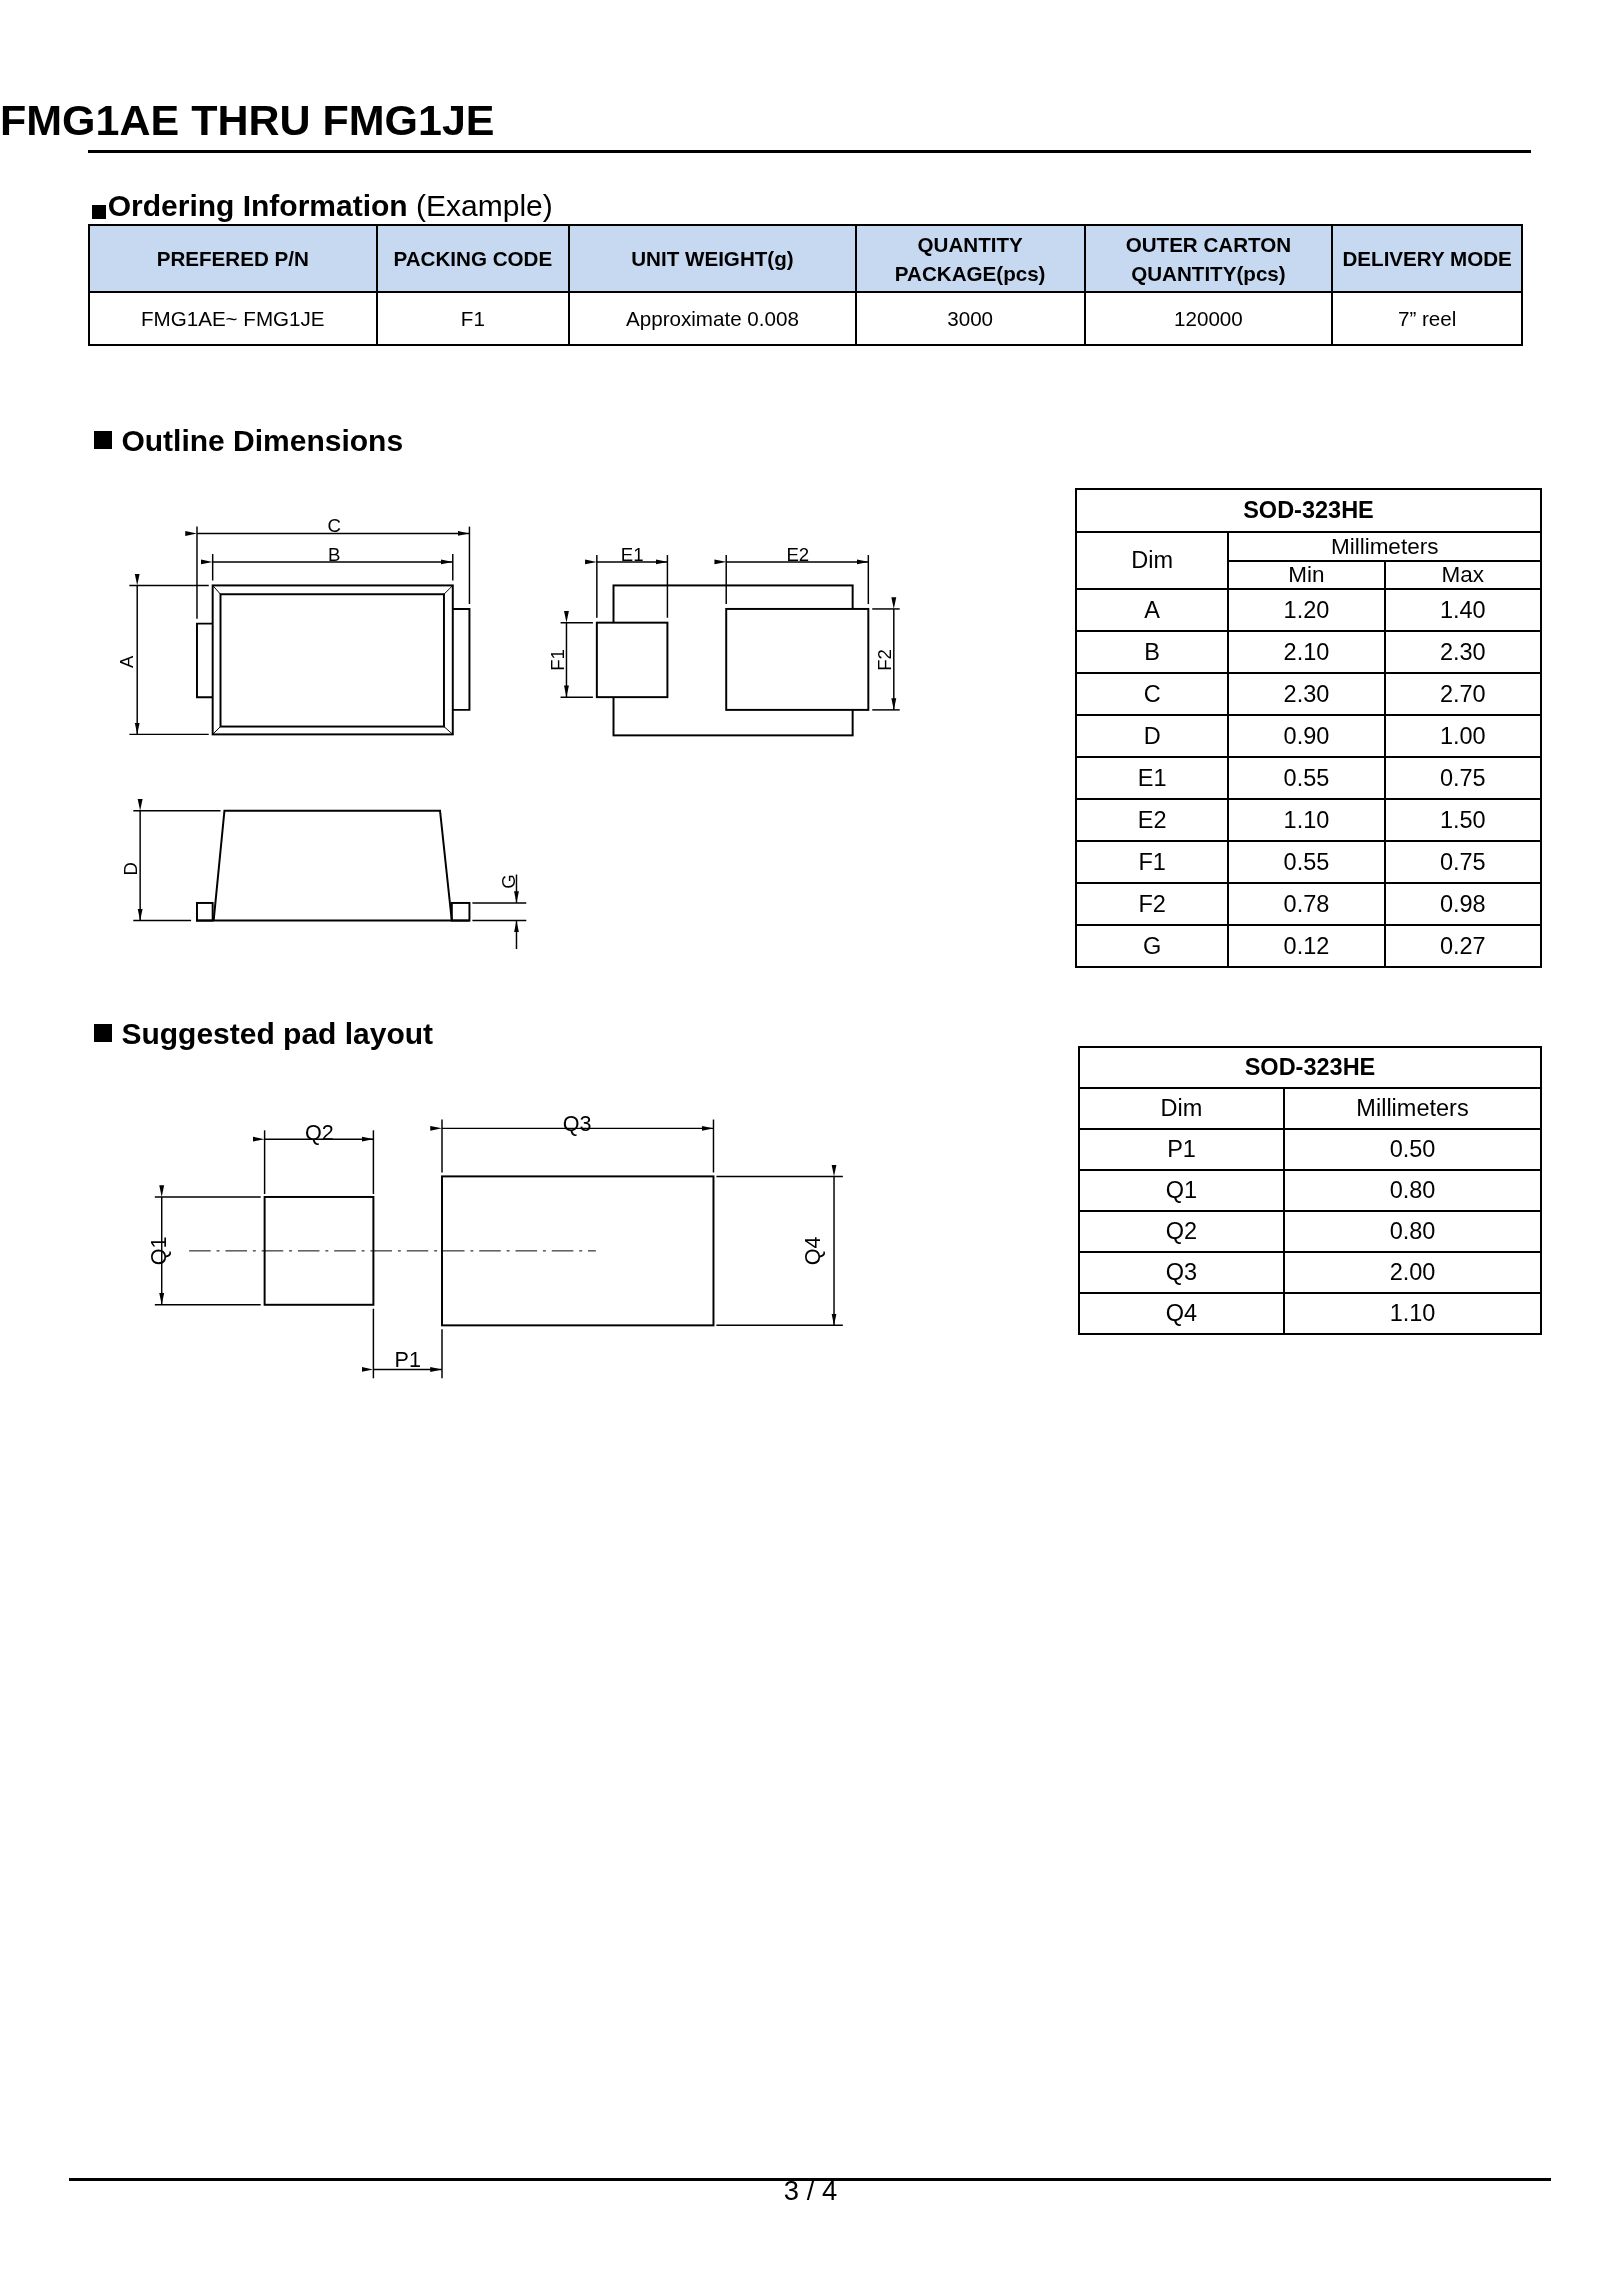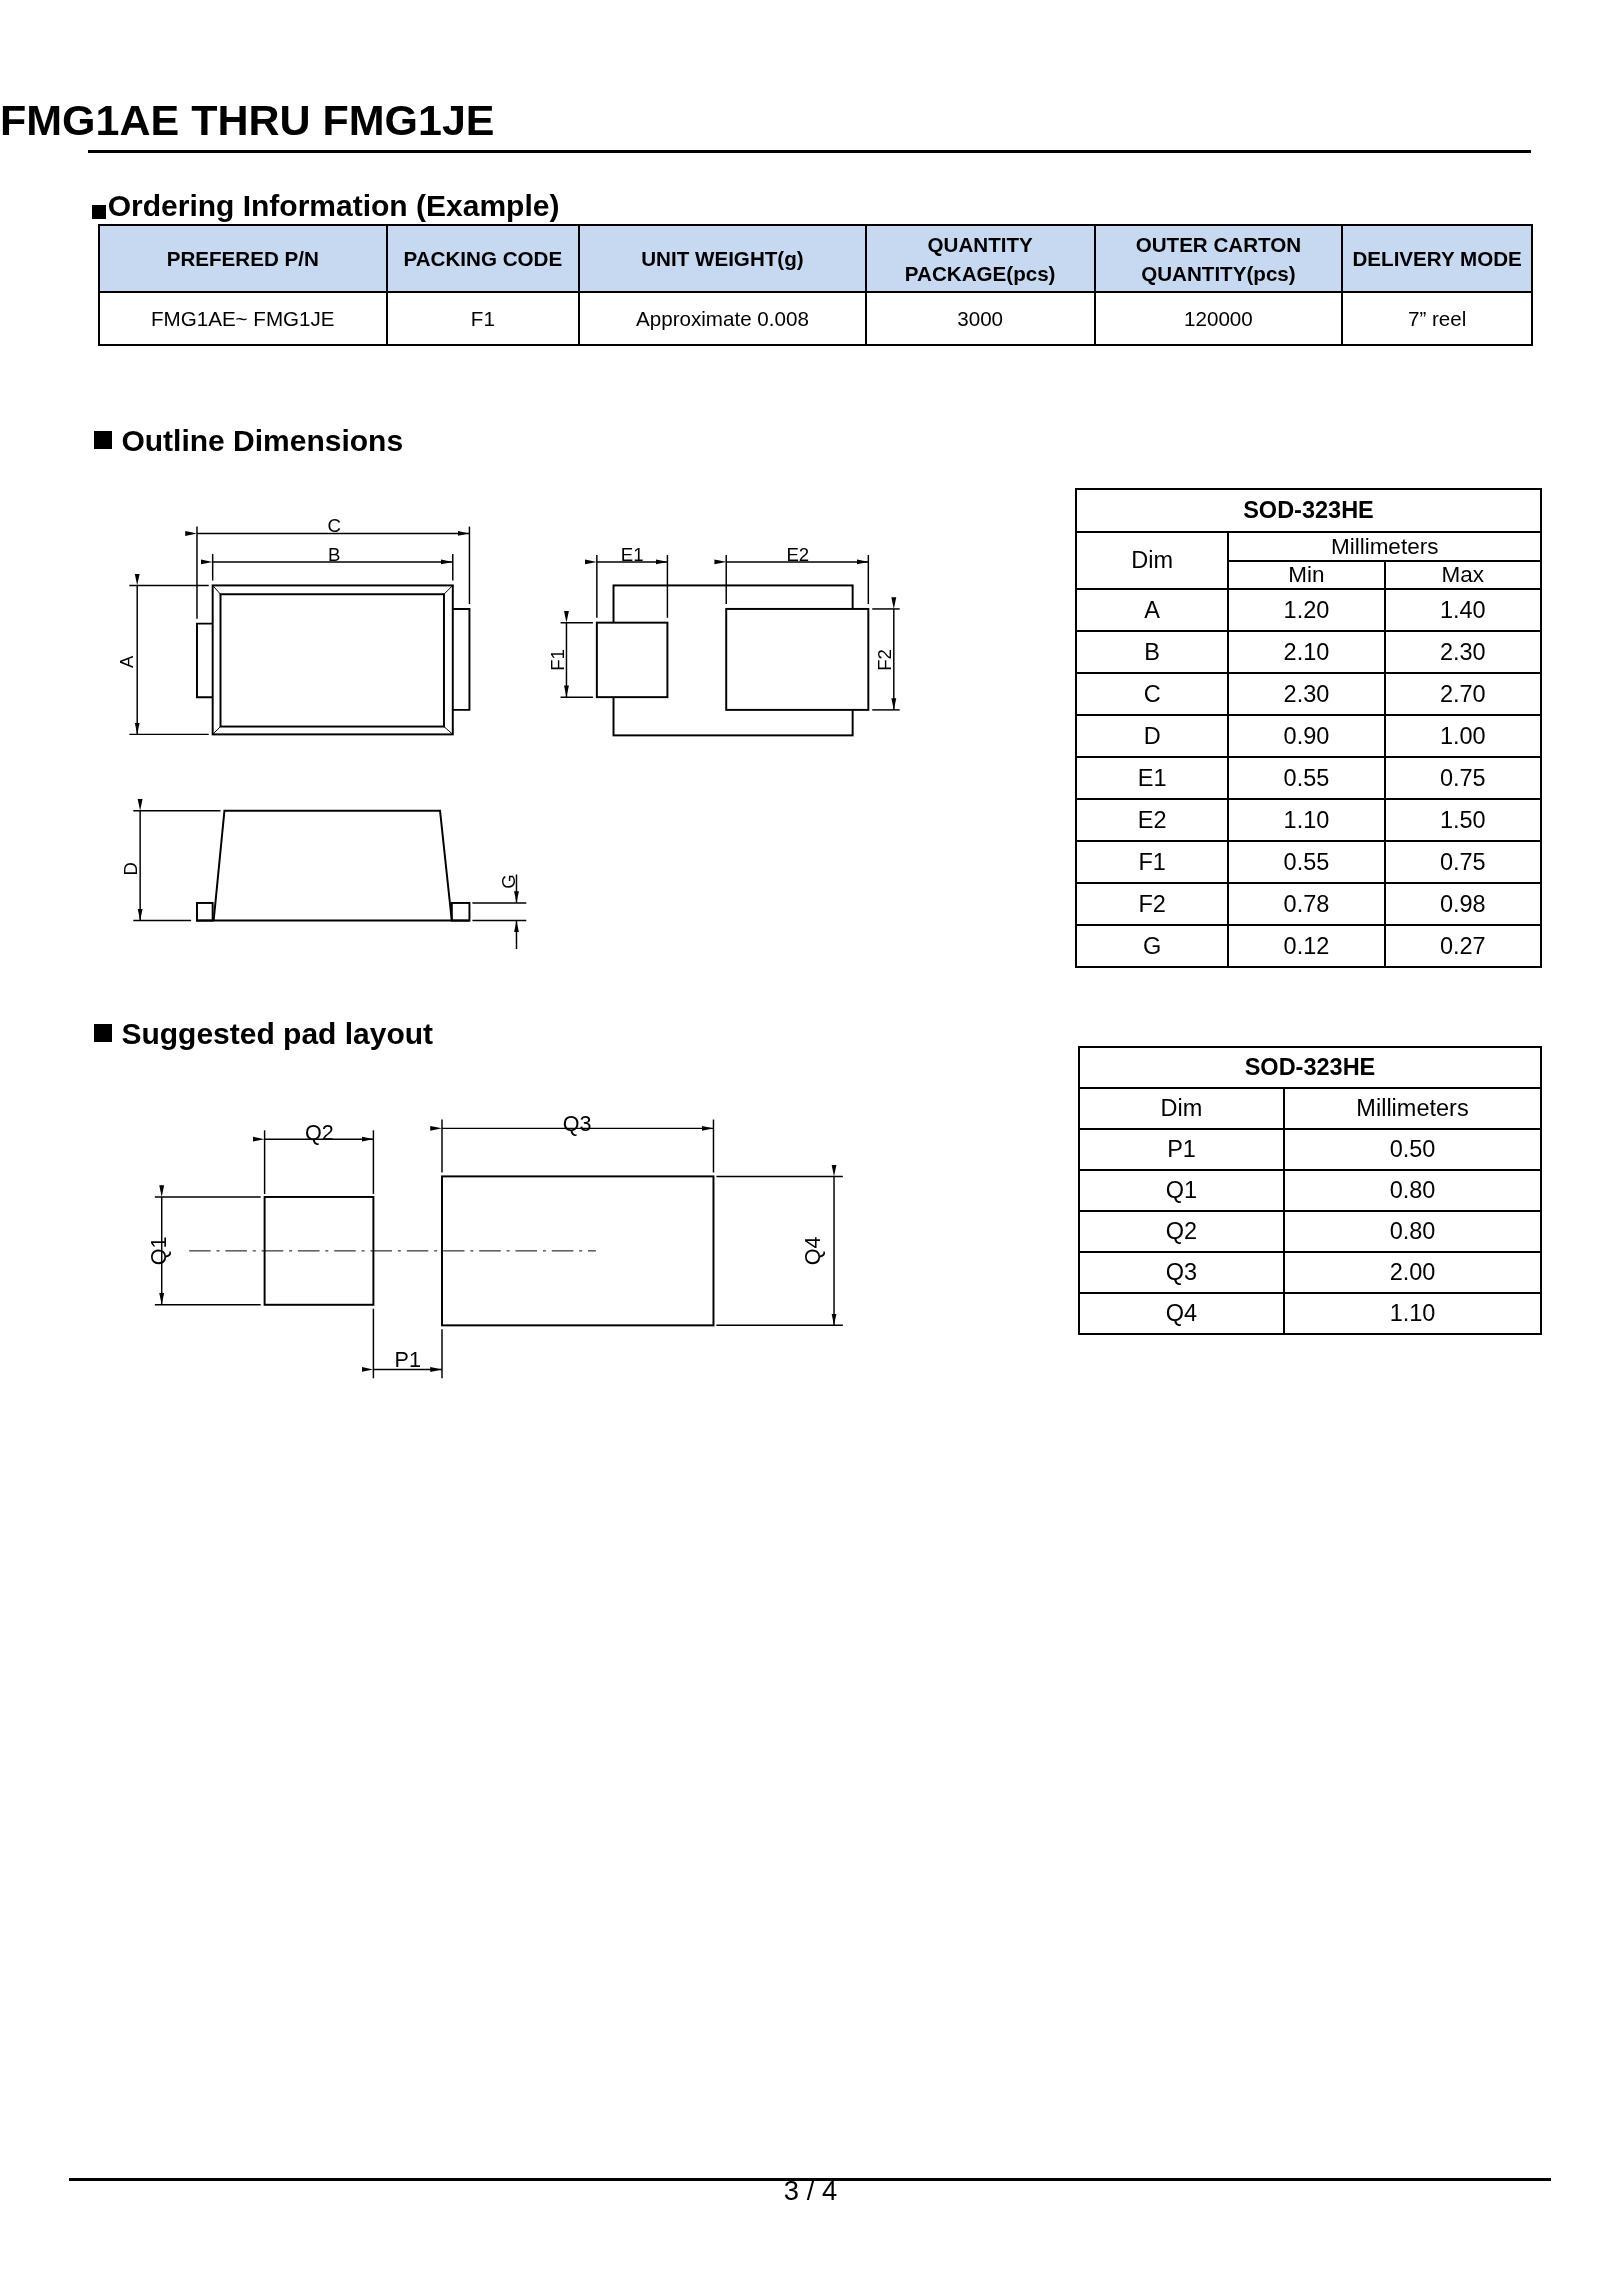--- a/index.html
+++ b/index.html
@@ -3,25 +3,25 @@
 <meta charset="utf-8">
 <style>
   html, body { margin:0; padding:0; background:#ffffff; }
   body { width:1621px; height:2293px; position:relative; font-family:"Liberation Sans", sans-serif; color:#000; overflow:hidden; }
   .abs { position:absolute; }
   .title { left:0; width:1621px; top:96px; text-align:left; font-size:43px; font-weight:bold; letter-spacing:0px; }
   .rule-top { left:88px; width:1443px; top:150px; height:2.9px; background:#000; }
   .rule-bot { left:69px; width:1482px; top:2178px; height:2.9px; background:#000; }
   .page-no { left:0; width:1621px; top:2135px; text-align:center; font-size:27.4px;margin-top:40px; }
   .sec { font-size:30px; font-weight:bold; }
-  .sec .light { font-weight:bold;margin-top:42px; }
+  .sec .light { font-weight:normal;margin-top:42px; }
   .bullet { display:inline-block; width:17.6px; height:17.6px; background:#000; margin-right:9.8px; vertical-align:middle; position:relative; top:-2.9px; }
   .bullet.small { width:13.7px; height:13.7px; margin-right:2px; top:3.9px; }
   table { border-collapse:collapse; }
-  .order { left:98px; top:224px; width:1435px; }
+  .order { left:88px; top:224px; width:1435px; }
   .order td, .order th { border:2px solid #000; text-align:center; vertical-align:middle; font-size:20.6px; padding:0 3.9px; }
   .order th { background:#c6d9f1; font-weight:bold; height:65px; line-height:29px; }
   .order td { height:51px; }
   .order td.pn { font-weight:normal; }
   .dims { left:1075px; top:488px; width:467px; }
   .dims td { border:2px solid #000; text-align:center; font-size:23.5px; height:40px; padding:0; }
   .dims td.hdr { font-weight:bold; height:41px; }
   .dims td.sub { height:26.5px; font-size:22.5px; line-height:23.5px; }
   .dims tr.thick td { border-top-width:2.9px; }
   .pad { left:1078px; top:1046px; width:464px; }

